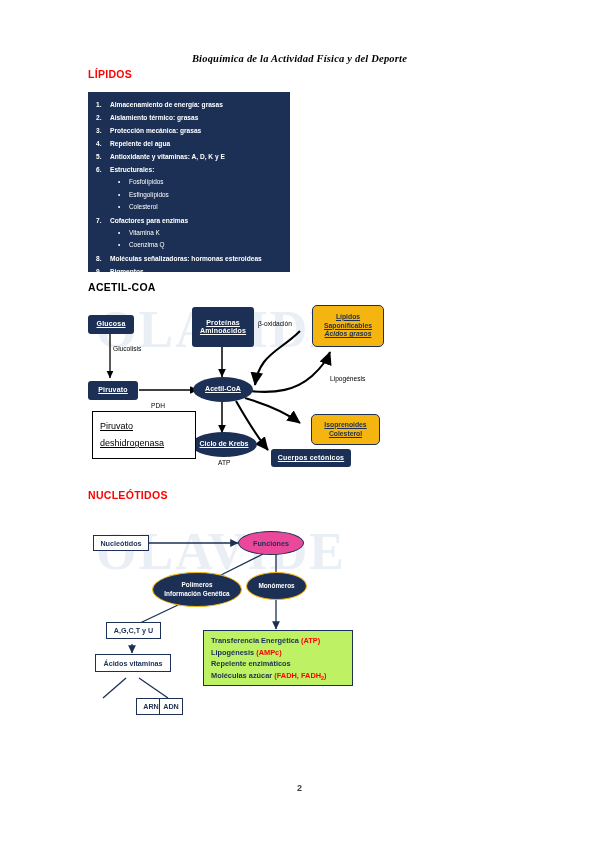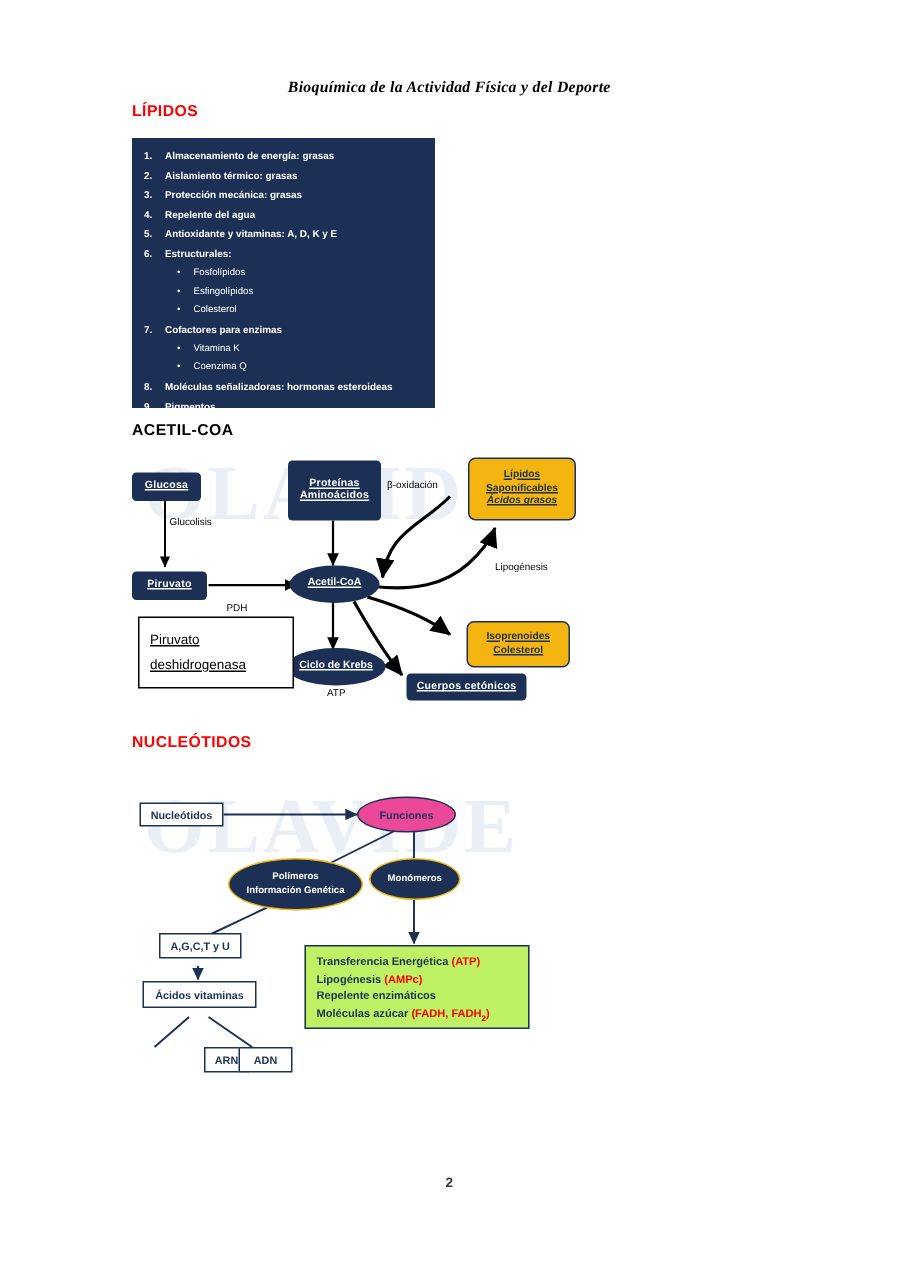--- a/index.html
+++ b/index.html
@@ -261,21 +261,21 @@
   </div>
 
   <div class="nt-ellipse-navy" style="left:246px;top:572px;width:61px;height:28px;">Monómeros</div>
 
   <div class="nt-rect" style="left:106px;top:622px;width:55px;height:17px;">A,G,C,T y U</div>
 
   <div class="nt-rect" style="left:95px;top:654px;width:76px;height:18px;">Ácidos vitaminas</div>
 
   <div class="nt-rect" style="left:88px;top:698px;width:30px;height:17px;margin-left:48px;">ARN</div>
 
-  <div class="nt-rect" style="left:159px;top:698px;width:36px;height:17px;">ADN</div>
+  <div class="nt-rect" style="left:159px;top:698px;width:24px;height:17px;">ADN</div>
 
   <div class="fn-box" style="left:203px;top:630px;width:150px;height:56px;">
     <div>
       <span>Transferencia Energética </span><span class="red">(ATP)</span>
     </div>
     <div>
       <span>Lipogénesis </span><span class="red">(AMPc)</span>
     </div>
     <div>
       <span>Repelente enzimáticos</span>

